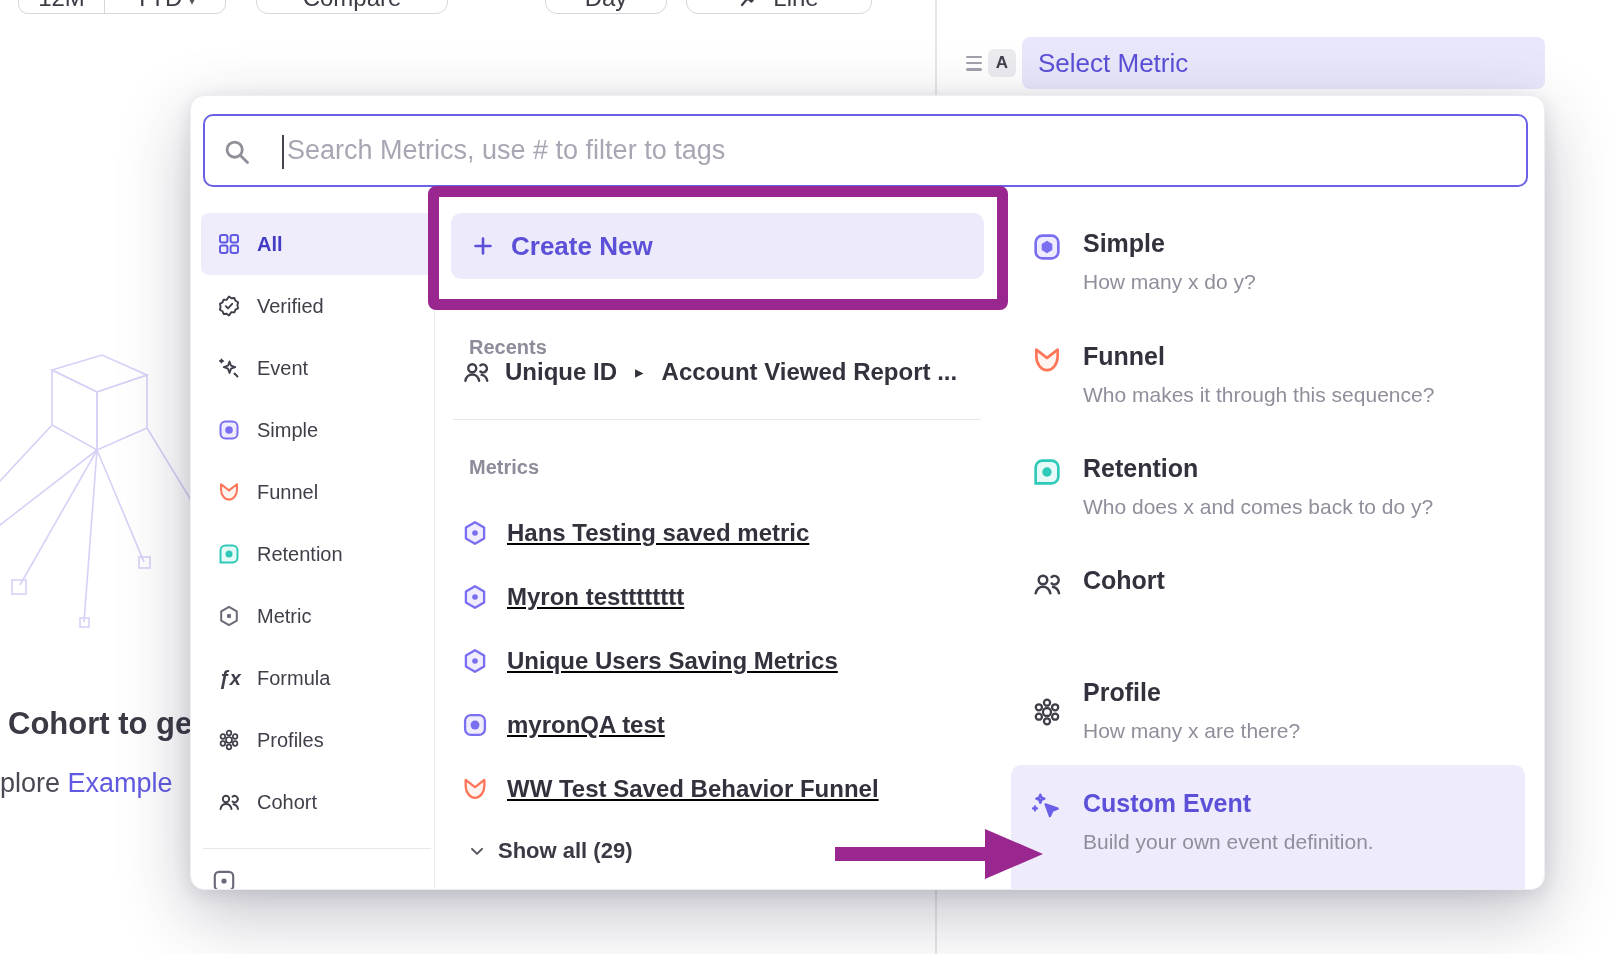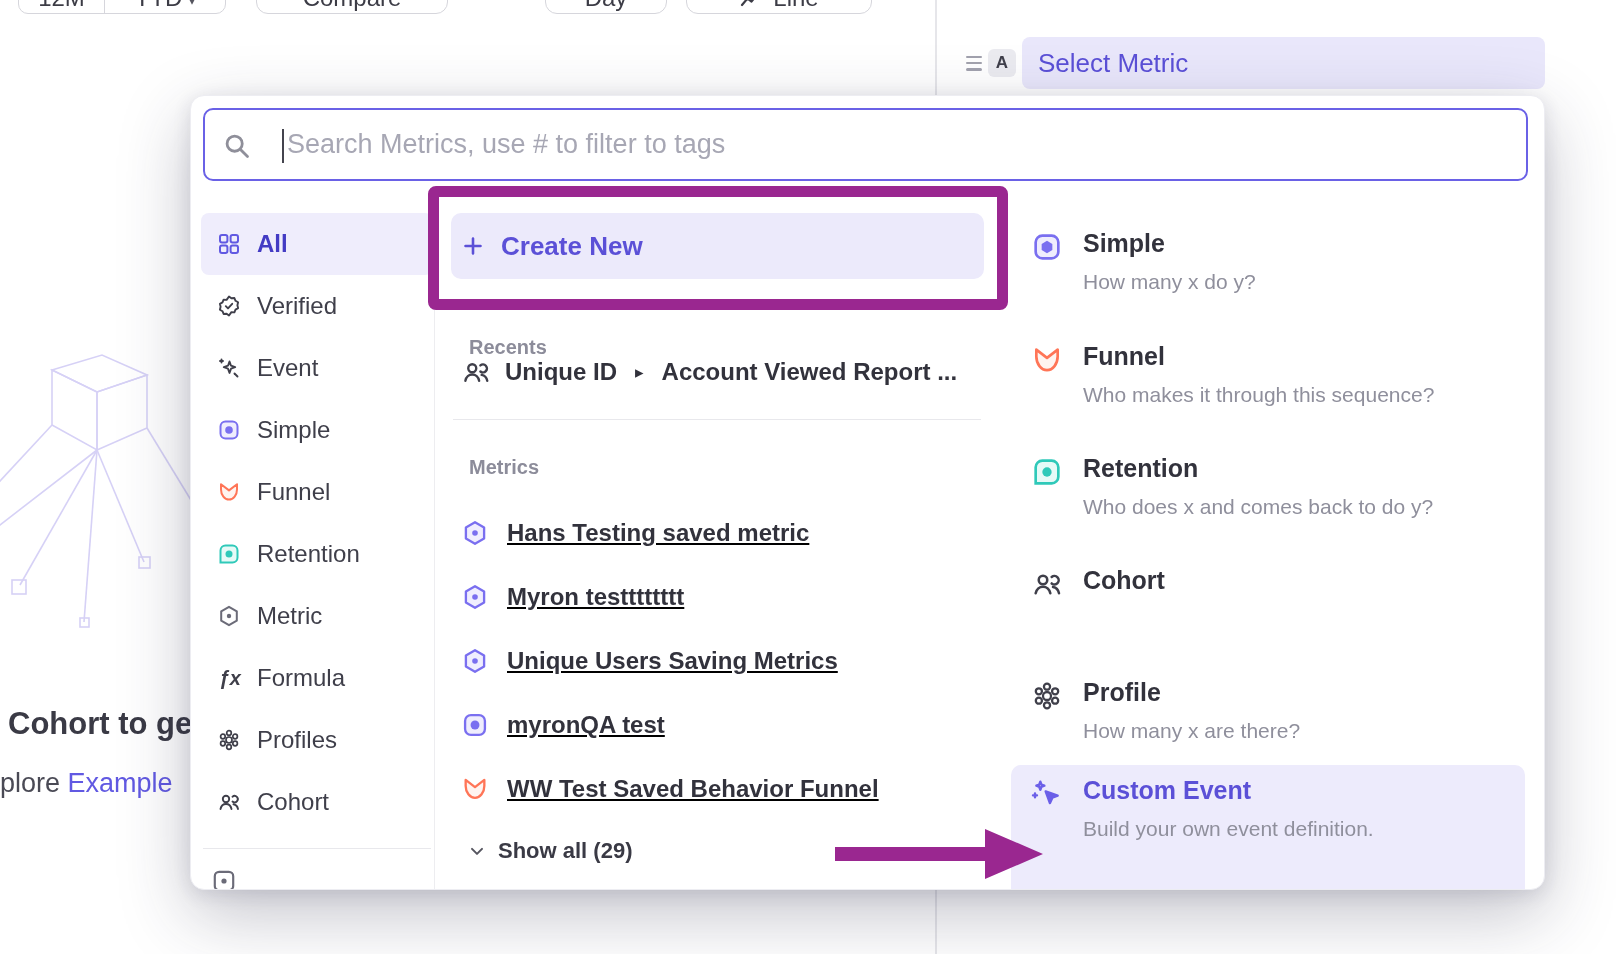--- a/index.html
+++ b/index.html
@@ -33,45 +33,45 @@
   
   .headline { position:absolute; left:8px; top:706px; font-size:31px; font-weight:700; color:#3a3a45; white-space:nowrap; }
   .explore-line { position:absolute; left:0px; top:768px; font-size:27px; color:#4a4a55; white-space:nowrap; }
   .explore-line .link { color:#6159e2; font-weight:500; }
 
   
   .modal { position:absolute; left:190px; top:95px; width:1355px; height:795px; background:#fff;
            border:1px solid #ededf2; border-radius:14px; overflow:hidden; z-index:10;
            box-shadow:0 24px 70px rgba(40,40,70,.28), 0 4px 18px rgba(40,40,70,.12); }
 
-  .search-box { position:absolute; left:12px; top:12px; width:1325px; height:73px;
+  .search-box { position:absolute; left:12px; top:18px; width:1325px; height:73px;
                 border:2px solid #6a61e6; border-radius:10px; background:#fff; }
   .search-box input { position:absolute; left:82px; top:0; width:1230px; height:100%; border:none; outline:none;
                       font-size:27px; color:#3a3a45; font-family:"Liberation Sans",sans-serif; background:transparent; }
   .search-box input::placeholder { color:#a7a7b4; }
   .search-icon-wrap { position:absolute; left:18px; top:22px; width:28px; height:28px; color:#8f8f9a; }
   .fake-caret { position:absolute; left:77px; top:19px; width:2px; height:34px; background:#44444e; }
 
   
   .side-col { position:absolute; left:10px; top:117px; width:232px; }
   .side-item { height:62px; display:flex; align-items:center; padding-left:16px; gap:16px; border-radius:8px; cursor:pointer; }
   .side-item.sel { background:#efedfc; }
-  .side-item .slabel { font-size:24px; font-weight:500; color:#3f3f4a; }
+  .side-item .slabel { font-size:20px; font-weight:500; color:#3f3f4a; }
   .side-item.sel .slabel { color:#433bc4; font-weight:600; }
   .sicon { width:24px; height:24px; display:inline-flex; }
   .sicon svg { width:100%; height:100%; }
   .c-purple { color:#6159e2; } .c-dark { color:#3f3f4a; } .c-grey { color:#6b6b78; }
   .glyph-fx { font-size:20px; font-style:italic; font-weight:600; color:#3f3f4a; width:24px; text-align:right; }
   .side-vdivider { position:absolute; left:243px; top:117px; width:1px; height:678px; background:#ededf0; }
   .side-hdivider { position:absolute; left:12px; top:752px; width:228px; height:1px; background:#e8e8ec; }
   .side-partial { position:absolute; left:20px; top:772px; width:26px; height:26px; color:#6b6b78; }
 
   
   .create-btn { position:absolute; left:260px; top:117px; width:533px; height:66px; background:#eceafb;
-                border-radius:10px; display:flex; align-items:center; padding-left:10px; gap:16px; cursor:pointer; }
+                border-radius:10px; display:flex; align-items:center; padding-left:20px; gap:16px; cursor:pointer; }
   .create-btn .plus { width:24px; height:24px; color:#5b50d7; }
   .create-btn .lbl { font-size:26px; font-weight:600; color:#5b50d7; }
   .section-label { position:absolute; font-size:20px; font-weight:600; color:#8c8c9a; }
   .recent-row { position:absolute; left:270px; top:252px; height:48px; display:flex; align-items:center; gap:14px; cursor:pointer; }
   .recent-row .ric { width:30px; height:30px; color:#3f3f4a; }
   .recent-row .rtxt { font-size:24px; font-weight:700; color:#32323c; white-space:nowrap; }
   .bcrumb-arrow { font-size:17px; color:#32323c; padding:0 4px; }
   .mid-divider { position:absolute; left:262px; top:323px; width:528px; height:1px; background:#e8e8ec; }
   .metric-list { position:absolute; left:270px; top:405px; width:520px; }
   .metric-row { height:64px; display:flex; align-items:center; gap:18px; cursor:pointer;text-decoration:underline; }
@@ -79,21 +79,21 @@
   .metric-row .mlabel { font-size:24px; font-weight:600; color:#32323c; white-space:nowrap; }
   .show-all { position:absolute; left:276px; top:742px; display:flex; align-items:center; gap:11px; cursor:pointer; }
   .show-all .chev { width:20px; height:20px; color:#55555f; }
   .show-all .salabel { font-size:22px; font-weight:600; color:#3a3a45; }
 
   
   .type-row { position:absolute; left:820px; width:514px; display:flex; gap:20px; padding:5px 0 0 20px; cursor:pointer; }
   .type-row .tic { width:32px; height:32px; flex:none; margin-top:2px; }
   .type-title { font-size:25px; font-weight:700; color:#32323c; }
   .type-desc { font-size:21px; color:#8f8f9c; margin-top:12px; }
-  .type-row.hl { background:#edebfc; border-radius:10px; height:152px; padding-top:11px; }
+  .type-row.hl { background:#edebfc; border-radius:10px; height:152px; padding-top:24px; }
   .type-row.hl .type-title { color:#5b50d7; }
 
   
   .anno-rect { position:absolute; left:428px; top:186px; width:580px; height:124px;
                border:11px solid #9a2790; border-radius:8px; z-index:60; pointer-events:none; }
   .anno-arrow { position:absolute; left:833px; top:823px; z-index:60; pointer-events:none; }
 
   .illu { position:absolute; left:-8px; top:330px; z-index:0; }
 </style>
 </head>
@@ -405,21 +405,21 @@
             <circle cx="9" cy="9" r="3.2"></circle>
             <path d="M3.5 19c.6-3 2.9-5 5.5-5s4.9 2 5.5 5"></path>
             <path d="M15.5 6.7a3.2 3.2 0 110 4.9"></path>
             <path d="M16.5 14.3c2.2.4 4 2.2 4.5 4.7"></path>
           </svg>
       </span>
       <span>
         <div class="type-title">Cohort</div>
       </span>
     </div>
-    <div class="type-row" style="top:577px;">
+    <div class="type-row" style="top:577px;align-items:center;">
       <span class="tic c-dark">
         <svg viewBox="0 0 24 24" fill="none" stroke="currentColor" stroke-width="1.7">
             <circle cx="12" cy="12" r="3"></circle>
             <circle cx="12" cy="5" r="2.3"></circle>
             <circle cx="18.1" cy="8.5" r="2.3"></circle>
             <circle cx="18.1" cy="15.5" r="2.3"></circle>
             <circle cx="12" cy="19" r="2.3"></circle>
             <circle cx="5.9" cy="15.5" r="2.3"></circle>
             <circle cx="5.9" cy="8.5" r="2.3"></circle>
           </svg>

